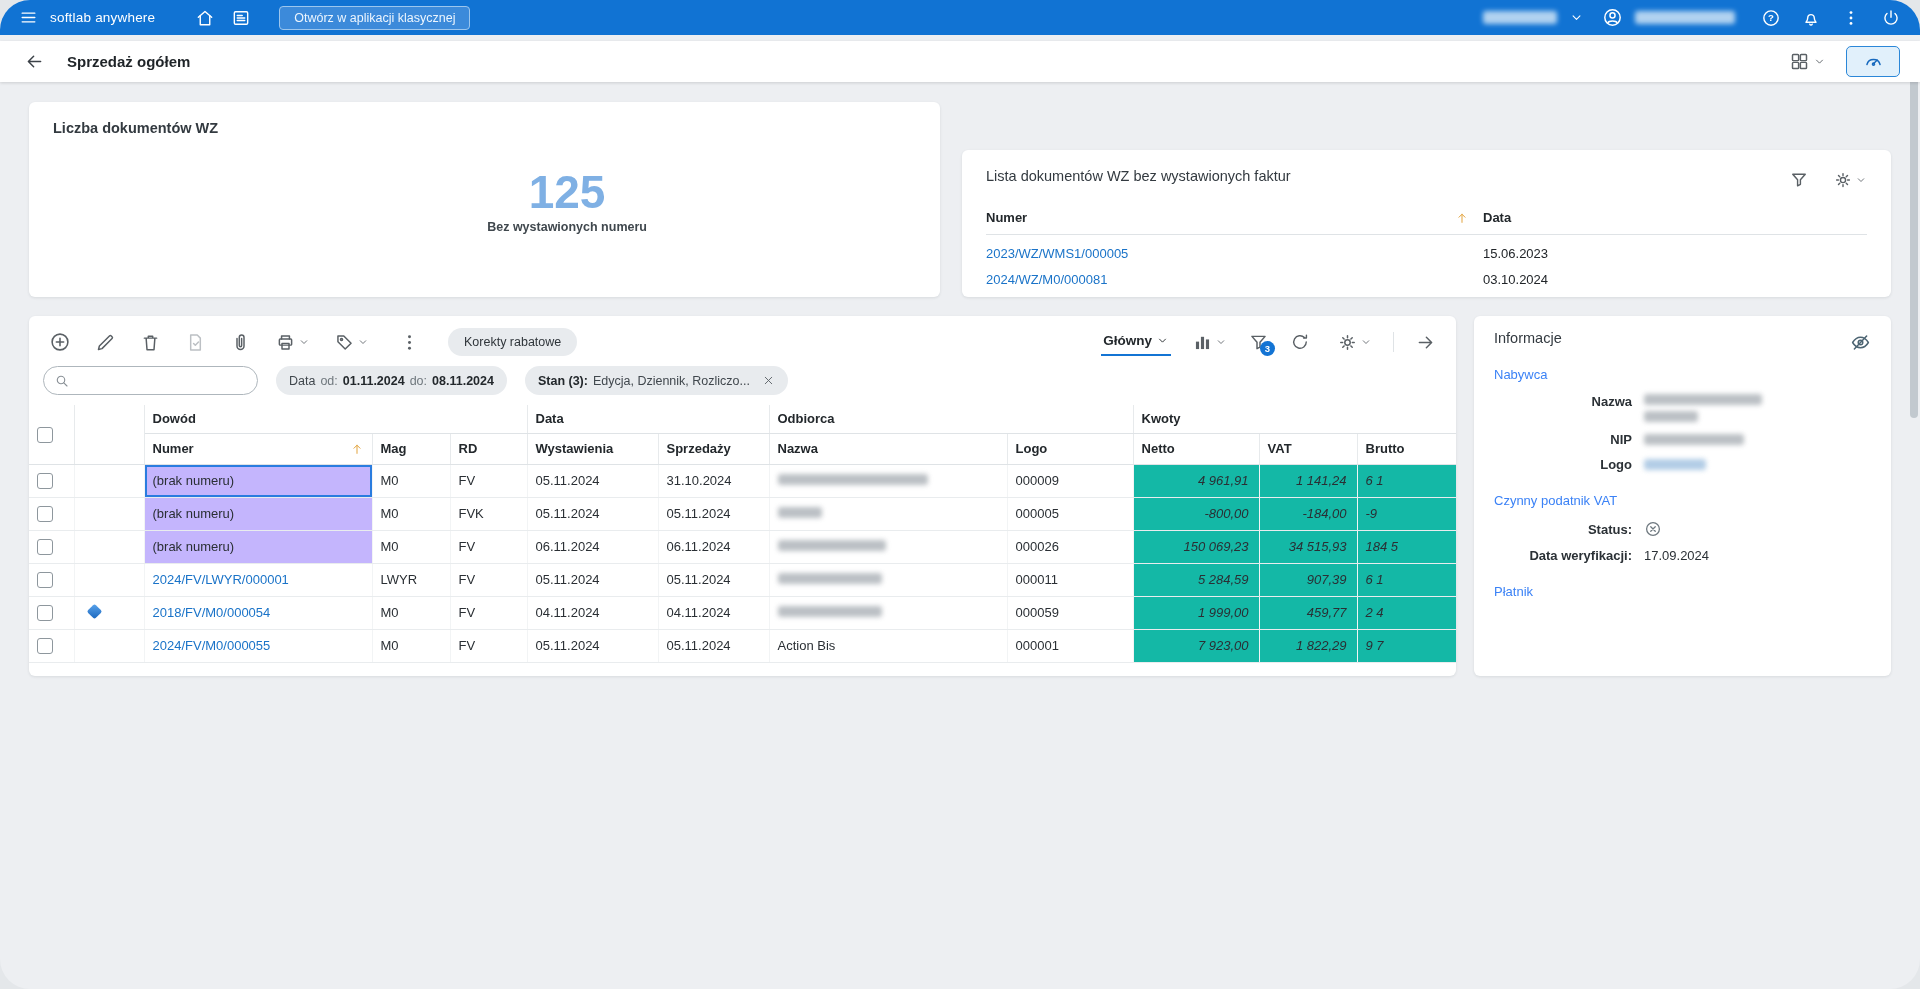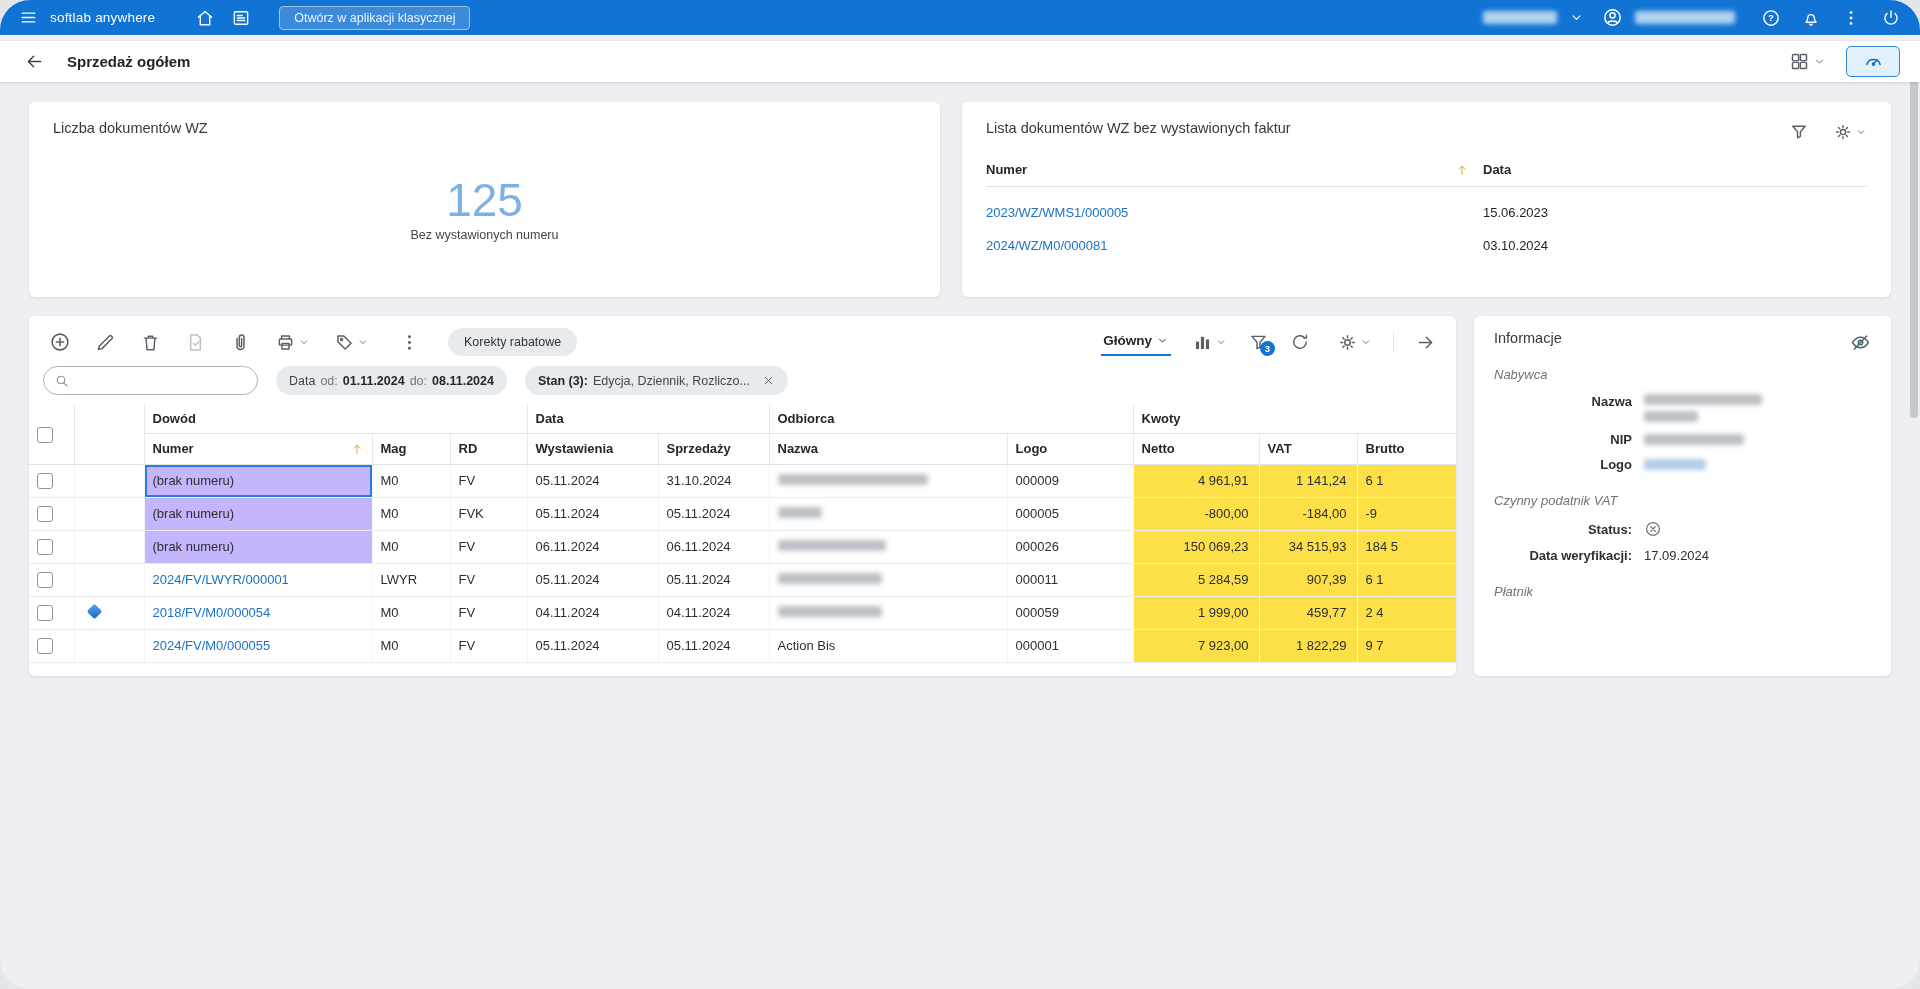--- a/index.html
+++ b/index.html
@@ -26,26 +26,26 @@
   .nav-right { margin-left:auto; display:flex; align-items:center; gap:16px; color:#5a6065; }
   .layout-btn { display:flex; align-items:center; gap:3px; background:none; border:none; color:#5a6065; cursor:pointer; padding:4px; }
   .dash-btn { width:54px; height:31px; background:#e1f0fb; border:1.5px solid #2b87d8; border-radius:5px; display:flex; align-items:center; justify-content:center; color:#1769be; cursor:pointer; }
 
   
   .content { padding:20px 29px 0; }
   .card { background:#fff; border-radius:6px; box-shadow:0 1px 3px rgba(25,39,52,.10); }
   .card-title { font-size:14.5px; color:#333a40; }
 
   .row1 { display:flex; gap:22px; height:195px; margin-bottom:19px; }
-  .card-count { width:911px; padding:18px 24px 14px; display:flex; flex-direction:column; }
+  .card-count { width:911px; padding:18px 24px 14px; display:flex; flex-direction:row;font-weight:bold; }
   .count-center { flex:1; display:flex; flex-direction:column; align-items:center; justify-content:center; gap:5px; }
   .count-value { font-size:46px; color:#7fb0e4; line-height:1; }
   .count-caption { font-size:12.5px; color:#40484e; }
 
-  .card-list { flex:1; padding:18px 24px 10px; position:relative; display:flex; flex-direction:column; }
+  .card-list { flex:1; padding:18px 24px 10px; position:relative; display:flex; flex-direction:column;margin-top:48px; }
   .list-icons { position:absolute; top:16px; right:20px; display:flex; align-items:center; gap:16px; color:#5a6065; }
   .lt-head { display:flex; margin-top:26px; border-bottom:1px solid #dfe3e6; padding-bottom:9px; font-weight:700; color:#23282c; }
   .lt-col-numer { width:497px; display:flex; align-items:center; justify-content:space-between; padding-right:14px; }
   .lt-row { display:flex; height:33px; align-items:flex-end; }
   .lt-row .cell-numer { width:497px; }
   a.link { color:#1a73c8; text-decoration:none; cursor:pointer; }
   .sort-ic { color:#e2a23b; }
 
   .card-sales { height:327px; padding:18px 24px; display:flex; flex-direction:column; margin-bottom:13px; }
   .sales-halves { flex:1; display:flex; }
@@ -75,32 +75,32 @@
   .chip .muted { color:#6f777d; }
   .chip-x { margin-left:7px; color:#5a6065; cursor:pointer; display:flex; background:none; border:none; padding:0; }
 
   table.dg { width:1460px; border-collapse:collapse; table-layout:fixed; font-size:13px; }
   .dg th, .dg td { padding:0 8px; height:33px; overflow:hidden; white-space:nowrap; text-align:left; }
   .dg thead th { font-weight:700; color:#23282c; border-right:1px solid #e7eaec; border-bottom:1px solid #dfe3e6; background:#fff; }
   .dg thead tr.g-row th { height:28px; }
   .dg thead tr.c-row th { height:31px; }
   .dg tbody td { border-bottom:1px solid #e9ecee; border-right:1px solid #f2f4f5; color:#2a2f34; }
   .th-flex { display:flex; align-items:center; justify-content:space-between; }
-  td.amt { background:#fde047; }
+  td.amt { background:#14b8a6;font-style:italic; }
   td.num { text-align:right; padding-right:10px; }
   .cb { width:16px; height:16px; border:1.5px solid #8e979d; border-radius:3px; display:inline-block; background:#fff; cursor:pointer; vertical-align:middle; }
   td.brak { background:#c4b5fd; }
   tr.focused td.brak { box-shadow:inset 0 0 0 2px #2a7cdf; }
   .diamond { width:11px; height:11px; transform:rotate(45deg); background:linear-gradient(135deg,#5aa4ec,#1a66bd); border-radius:2px; display:inline-block; margin-left:6px; }
   .c-center { text-align:center; }
 
   
   .card-info { flex:1; padding:14px 20px; position:relative; overflow:hidden; }
   .info-hide { position:absolute; top:14px; right:18px; color:#4c6472; background:none; border:none; cursor:pointer; padding:2px; }
-  .info-section { color:#737373; font-size:13px; margin:21px 0 12px;font-style:italic; }
+  .info-section { color:#3b82f6; font-size:13px; margin:21px 0 12px; }
   .info-row { display:flex; align-items:center; margin-bottom:10px; }
   .info-row.top { align-items:flex-start; }
   .info-label { width:150px; text-align:right; font-weight:700; color:#2b3136; padding-right:12px; flex:none; }
   .info-value { color:#2b3136; display:flex; flex-direction:column; gap:6px; }
   .status-ic { color:#6e787f; }
 
   
   .pg-scroll { position:absolute; right:2px; top:78px; bottom:2px; width:8px; }
   .pg-thumb { position:absolute; top:0; width:8px; height:340px; background:#c2c9cf; border-radius:4px; cursor:pointer; }
 </style>

